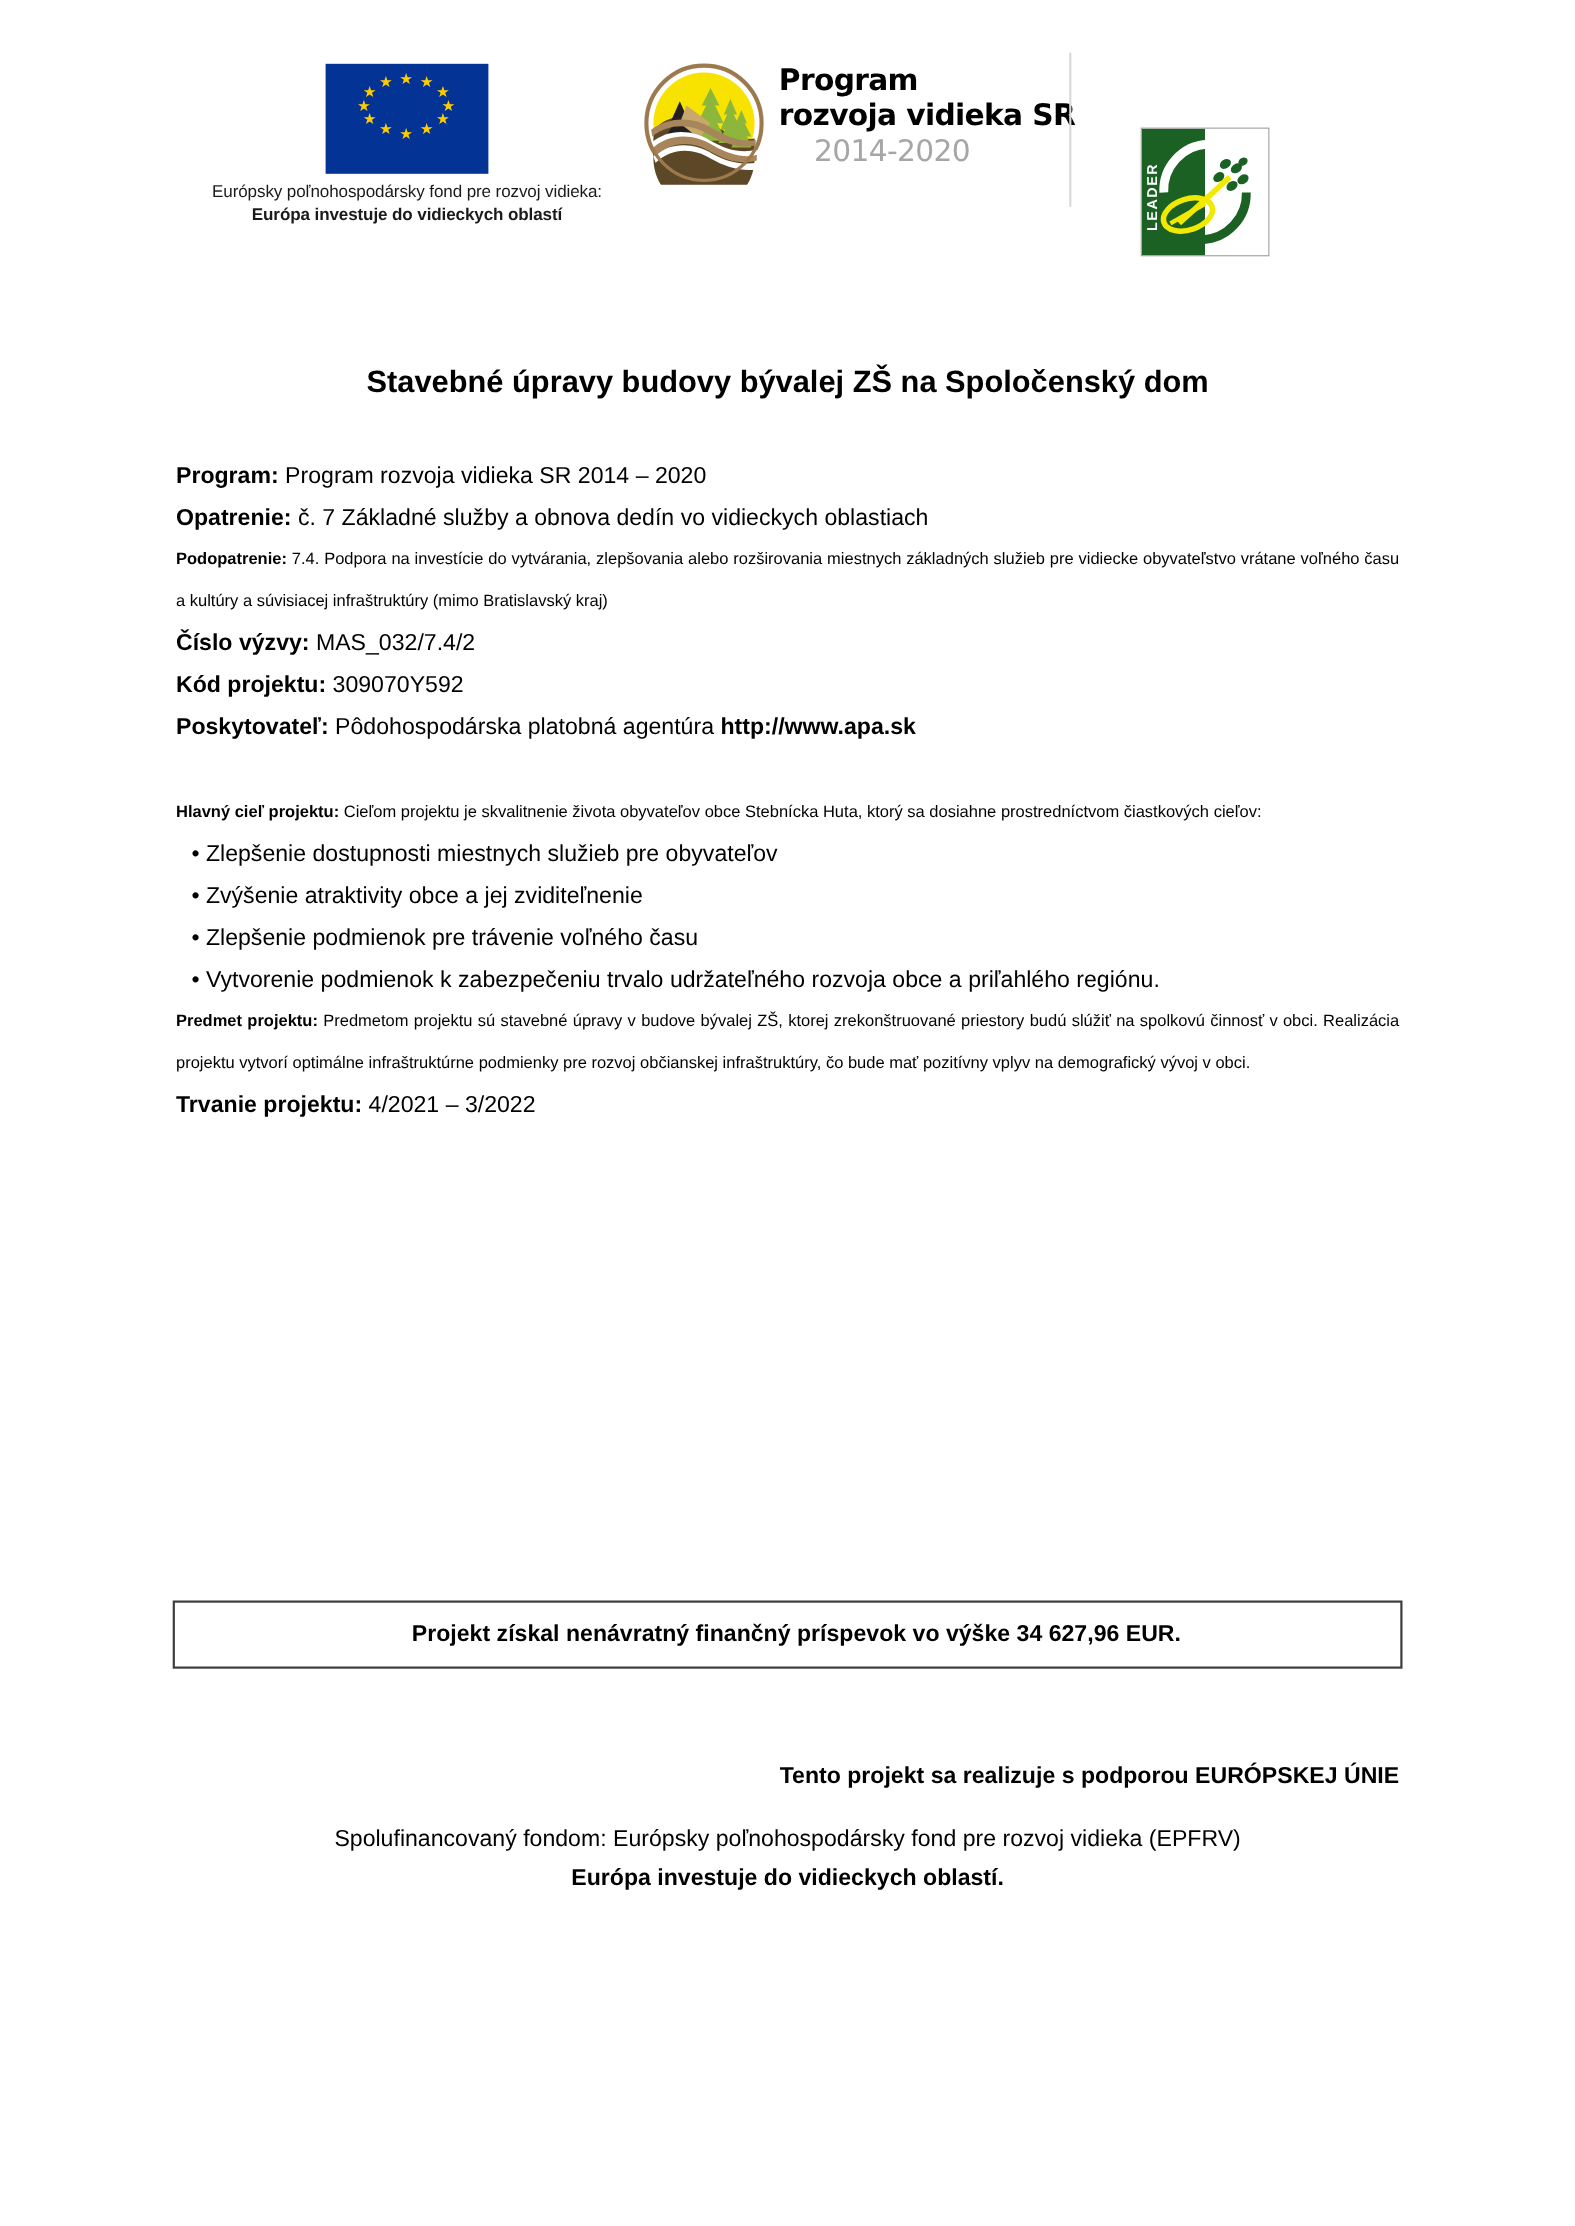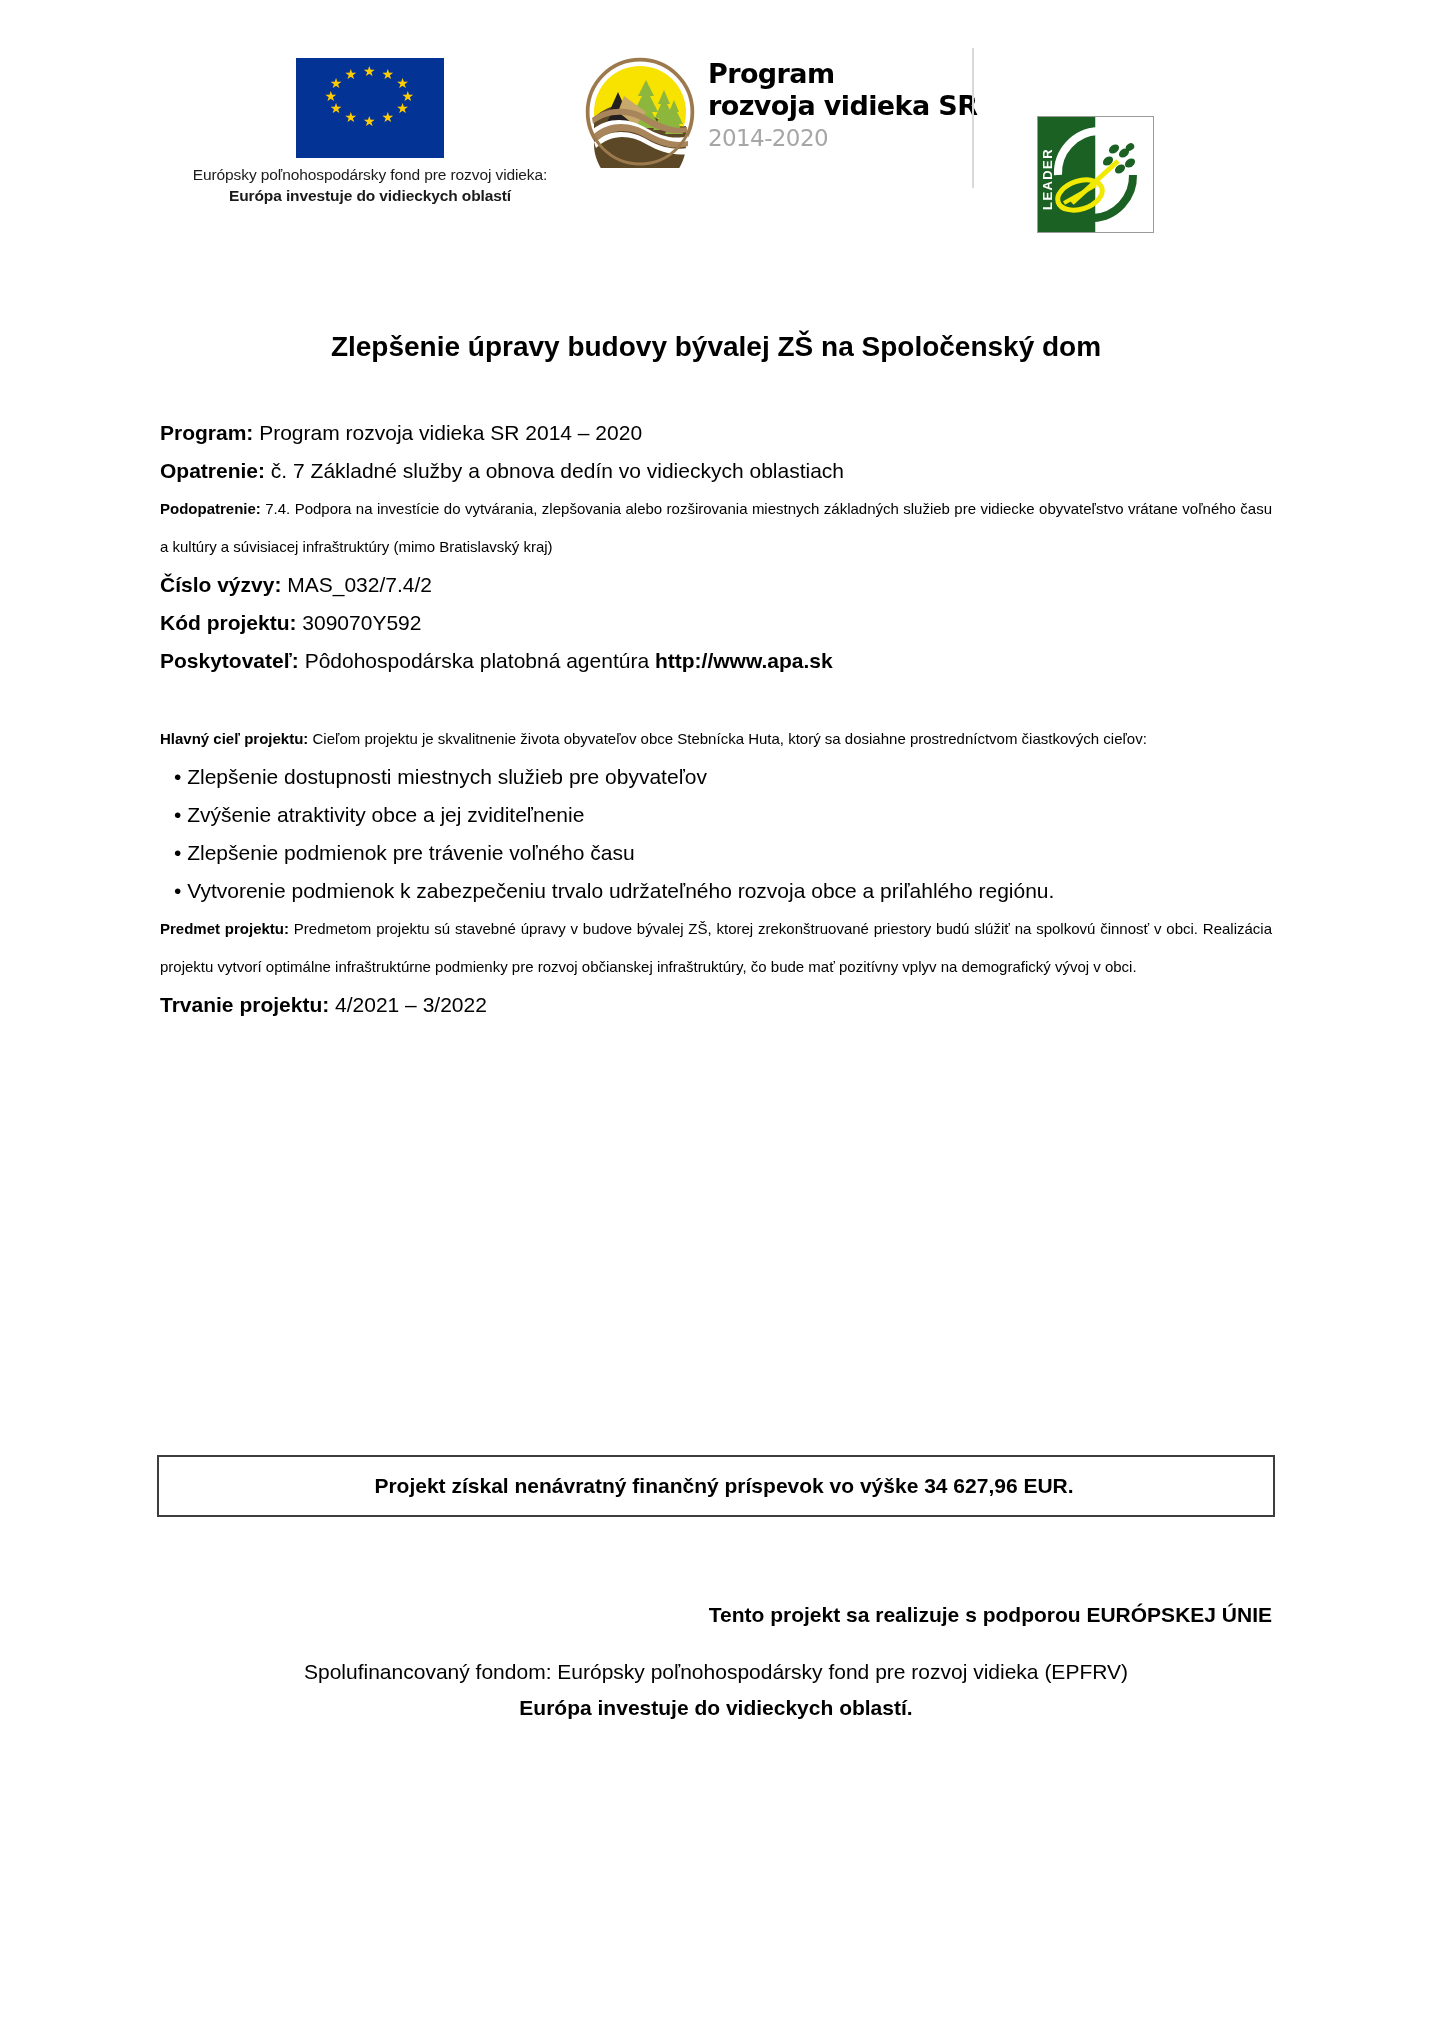--- a/index.html
+++ b/index.html
@@ -100,25 +100,26 @@
     font-family: "DejaVu Sans", sans-serif;
     font-weight: bold;
     font-size: 27px;
     line-height: 32px;
     letter-spacing: -0.6px;
     color: #000000;
     white-space: nowrap;
   }
   .prv-line3 {
     font-family: "DejaVu Sans", sans-serif;
-    font-size: 23px;
+    font-size: 27px;
     line-height: 32px;
     letter-spacing: -0.6px;
     color: #a6a6a6;
     white-space: nowrap;
+    margin-left: 32px;
   }
   .prv-divider {
     position: absolute;
     left: 972px;
     top: 48px;
     width: 2px;
     height: 140px;
     background: #d9d9d9;
   }
 
@@ -317,21 +318,21 @@
         <ellipse cx="70" cy="44" rx="5.5" ry="4" fill="#1a6123" transform="rotate(-35 70 44)"></ellipse>
         <ellipse cx="92" cy="30" rx="4.5" ry="3.5" fill="#1a6123" transform="rotate(-35 92 30)"></ellipse>
 
         <text x="14" y="62" fill="#ffffff" font-family="'Liberation Sans', sans-serif" font-size="13" font-weight="bold" letter-spacing="1.4" text-anchor="middle" transform="rotate(-90 14 62)">LEADER</text>
       </svg>
     </div>
   </div>
 
   <div class="doc">
 
-    <div class="nazov-title">Zlepšenie úpravy budovy bývalej ZŠ na Spoločenský dom</div>
+    <div class="nazov-title">Stavebné úpravy budovy bývalej ZŠ na Spoločenský dom</div>
 
     <p class="para-left"><span class="b">Program:</span><span> Program rozvoja vidieka SR 2014 – 2020</span></p>
 
     <p class="para-left"><span class="b">Opatrenie:</span><span> č. 7 Základné služby a obnova dedín vo vidieckych oblastiach</span></p>
 
     <p class="para"><span class="b">Podopatrenie:</span><span> 7.4. Podpora na investície do vytvárania, zlepšovania alebo rozširovania miestnych základných služieb pre vidiecke obyvateľstvo vrátane voľného času a kultúry a súvisiacej infraštruktúry (mimo Bratislavský kraj)</span></p>
 
     <p class="para-left"><span class="b">Číslo výzvy:</span><span> MAS_032/7.4/2</span></p>
 
     <p class="para-left"><span class="b">Kód projektu:</span><span> 309070Y592</span></p>

